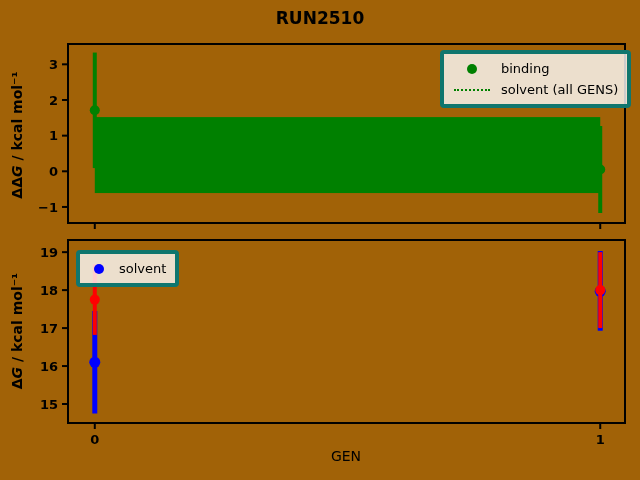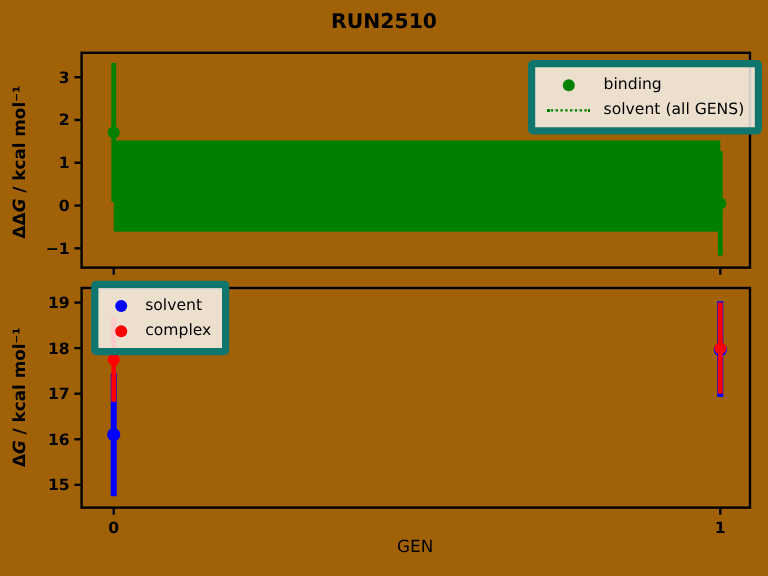--- a/index.html
+++ b/index.html
@@ -26,21 +26,21 @@
   .xlabel{
     position:absolute;left:346px;top:456px;
     transform:translate(-50%,-50%);
     font-size:14px;font-weight:normal;color:#000;
     white-space:nowrap;
   }
   svg#plot-canvas{position:absolute;left:0;top:0;}
   .legend{
     position:absolute;
     background:rgba(255,255,255,0.8);
-    border:6px solid #0f766e;
+    border:4px solid #0f766e;
     border-radius:4px;
     padding:4px 9px 4px 8px;
     box-sizing:border-box;
   }
   .legend-row{
     display:flex;align-items:center;
     height:21px;
   }
   .legend-handle{
     display:flex;align-items:center;justify-content:center;
@@ -130,28 +130,22 @@
         <span class="legend-text">binding</span>
       </div>
       <div class="legend-row">
         <span class="legend-handle" style="width: 40px;">
           <span class="legend-dotted" style="border-top-color: rgb(0, 128, 0);"></span>
         </span>
         <span class="legend-text">solvent (all GENS)</span>
       </div>
     </div>
 
-  <div class="legend" style="left:76px;top:234px;" id="legend-bottom">
+  <div class="legend" style="left:76px;top:250px;" id="legend-bottom">
       <div class="legend-row">
         <span class="legend-handle" style="width: 22px;">
           <span class="legend-dot" style="background: rgb(0, 0, 255);"></span>
         </span>
         <span class="legend-text">solvent</span>
       </div>
-      <div class="legend-row">
-        <span class="legend-handle" style="width: 22px;">
-          <span class="legend-dot" style="background: rgb(255, 0, 0);"></span>
-        </span>
-        <span class="legend-text">complex</span>
-      </div>
     </div>
 
 </div>
 
 </body></html>

